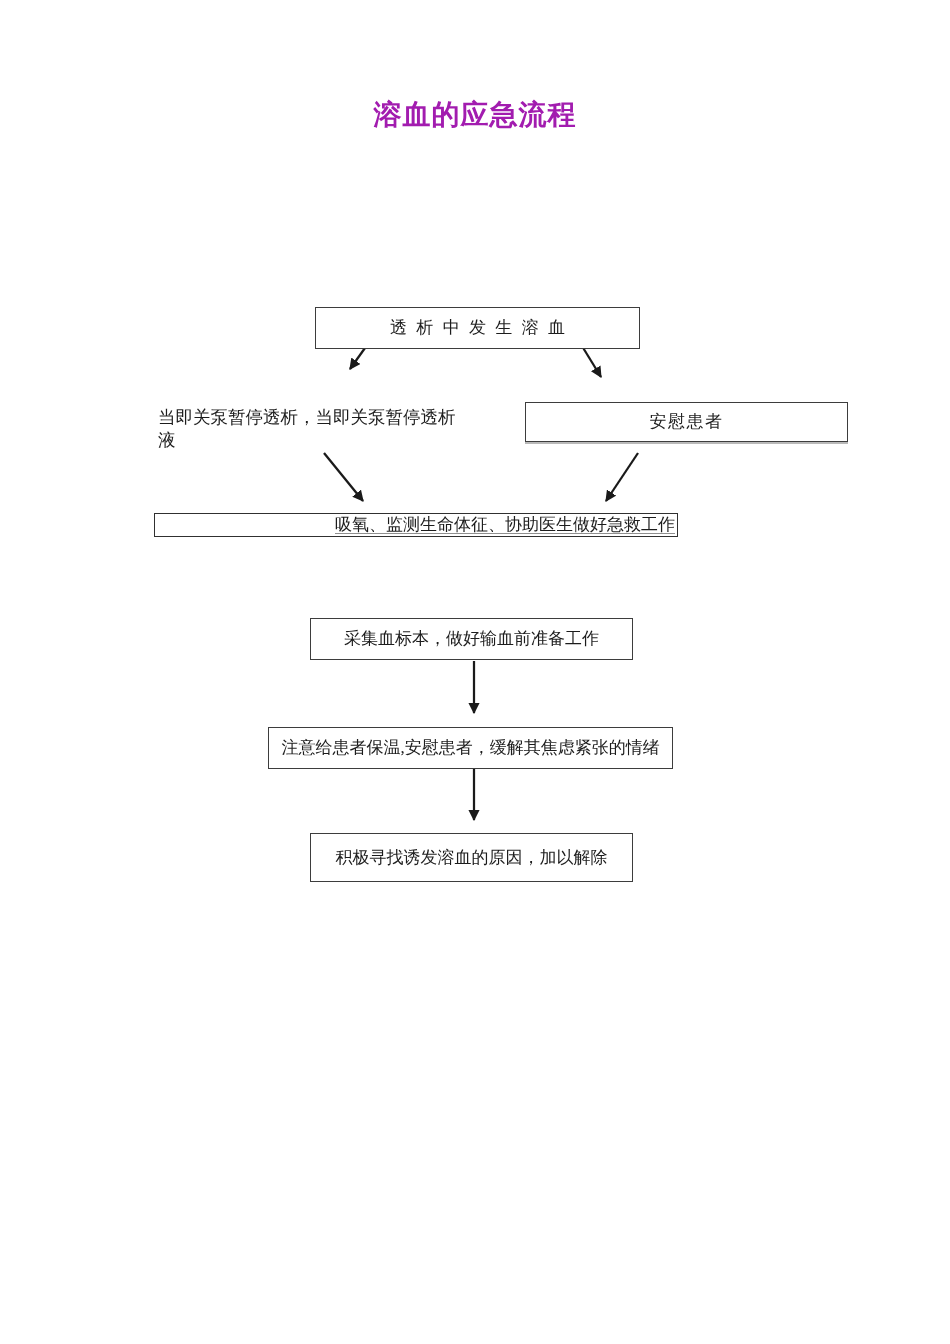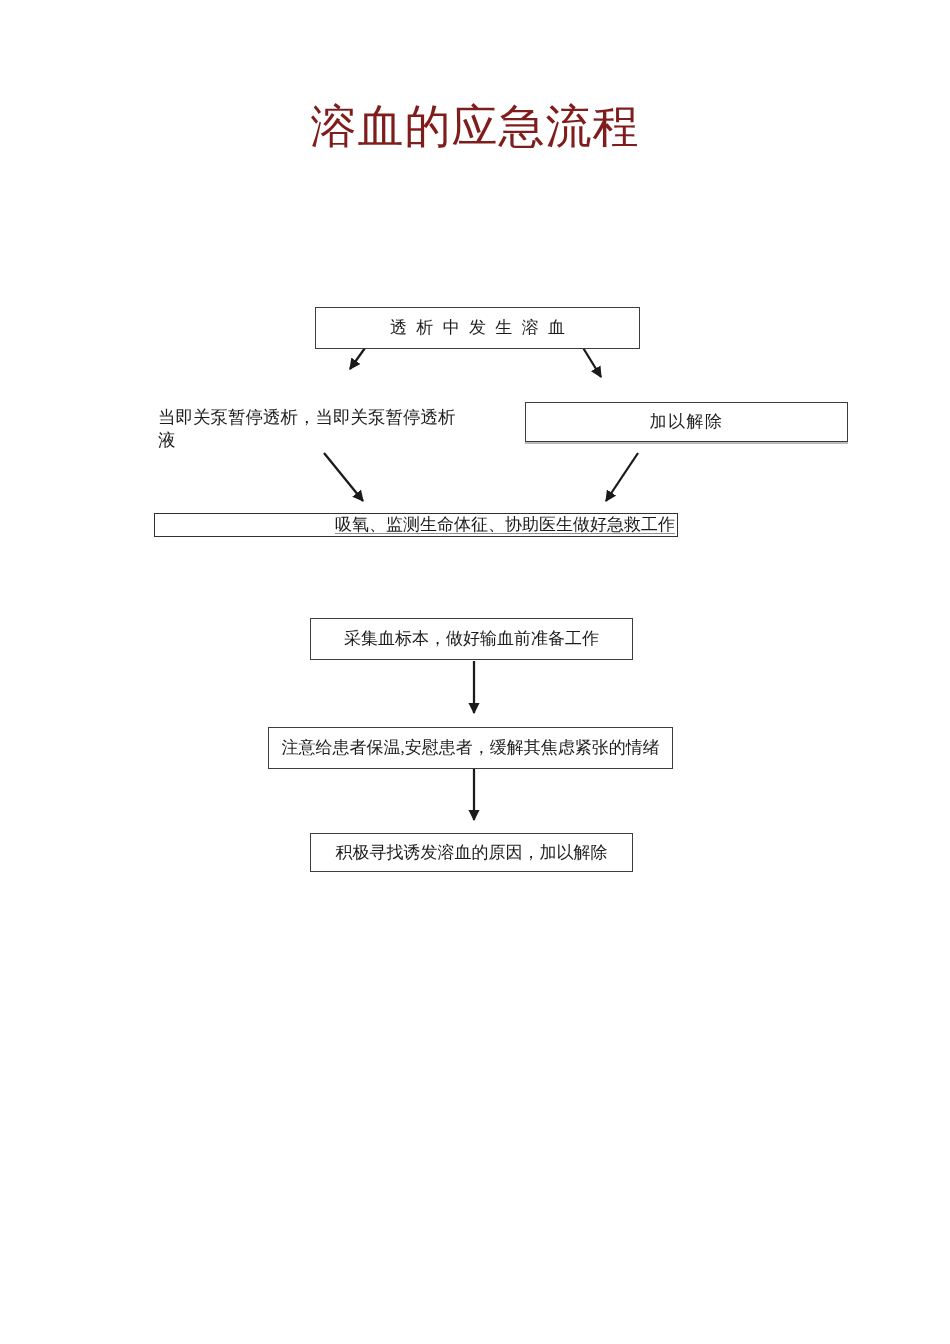--- a/index.html
+++ b/index.html
@@ -11,44 +11,44 @@
     font-family:"Liberation Serif","DejaVu Serif",serif;
     color:#1c1c1c;
     overflow:hidden;
   }
   .doc-title{
     position:absolute;
     top:96px;
     left:0;
     width:100%;
     text-align:center;
-    font-size:46px;
-    font-weight:400;
+    font-size:28px;
+    font-weight:700;
     letter-spacing:1px;
-    color:#7f1d1d;
+    color:#a21caf;
   }
   .box{
     position:absolute;
     box-sizing:border-box;
     border:1px solid #3d3d3d;
     background:#ffffff;
     display:flex;
     align-items:center;
     justify-content:center;
     font-size:17px;
     line-height:1.25;
     text-align:center;
     white-space:nowrap;
   }
   #box-start{left:315px;top:267px;width:325px;height:42px;letter-spacing:0.55em;padding-left:0.55em;margin-top:40px;}
   #box-report{left:525px;top:402px;width:323px;height:40px;letter-spacing:1.5px;box-shadow:0 2px 0 #b9b9b9;}
   #box-rescue{left:154px;top:513px;width:524px;height:24px;justify-content:flex-end;padding-right:2px;border-color:#303030;}
   #box-sample{left:310px;top:618px;width:323px;height:42px;}
   #box-comfort{left:268px;top:727px;width:405px;height:42px;}
-  #box-resolve{left:310px;top:833px;width:323px;height:39px;}
+  #box-resolve{left:310px;top:833px;width:323px;height:49px;}
   .u-line{
     text-decoration:underline;
     text-decoration-thickness:1px;
     text-decoration-color:#8f8f8f;
     text-underline-offset:3px;
   }
   .side-note{
     position:absolute;
     left:158px;
     top:406px;
@@ -90,21 +90,21 @@
   <div class="box" id="box-start">
     <span>透析中发生溶血</span>
   </div>
 
   <div class="side-note">
     <span>当即关泵暂停透析，当即关泵暂停透析</span>
     <span>液</span>
   </div>
 
   <div class="box" id="box-report">
-    <span>加以解除</span>
+    <span>安慰患者</span>
   </div>
 
   <div class="box" id="box-rescue">
     <span class="u-line">吸氧、监测生命体征、协助医生做好急救工作</span>
   </div>
 
   <div class="box" id="box-comfort">
     <span>注意给患者保温,安慰患者，缓解其焦虑紧张的情绪</span>
   </div>
 

